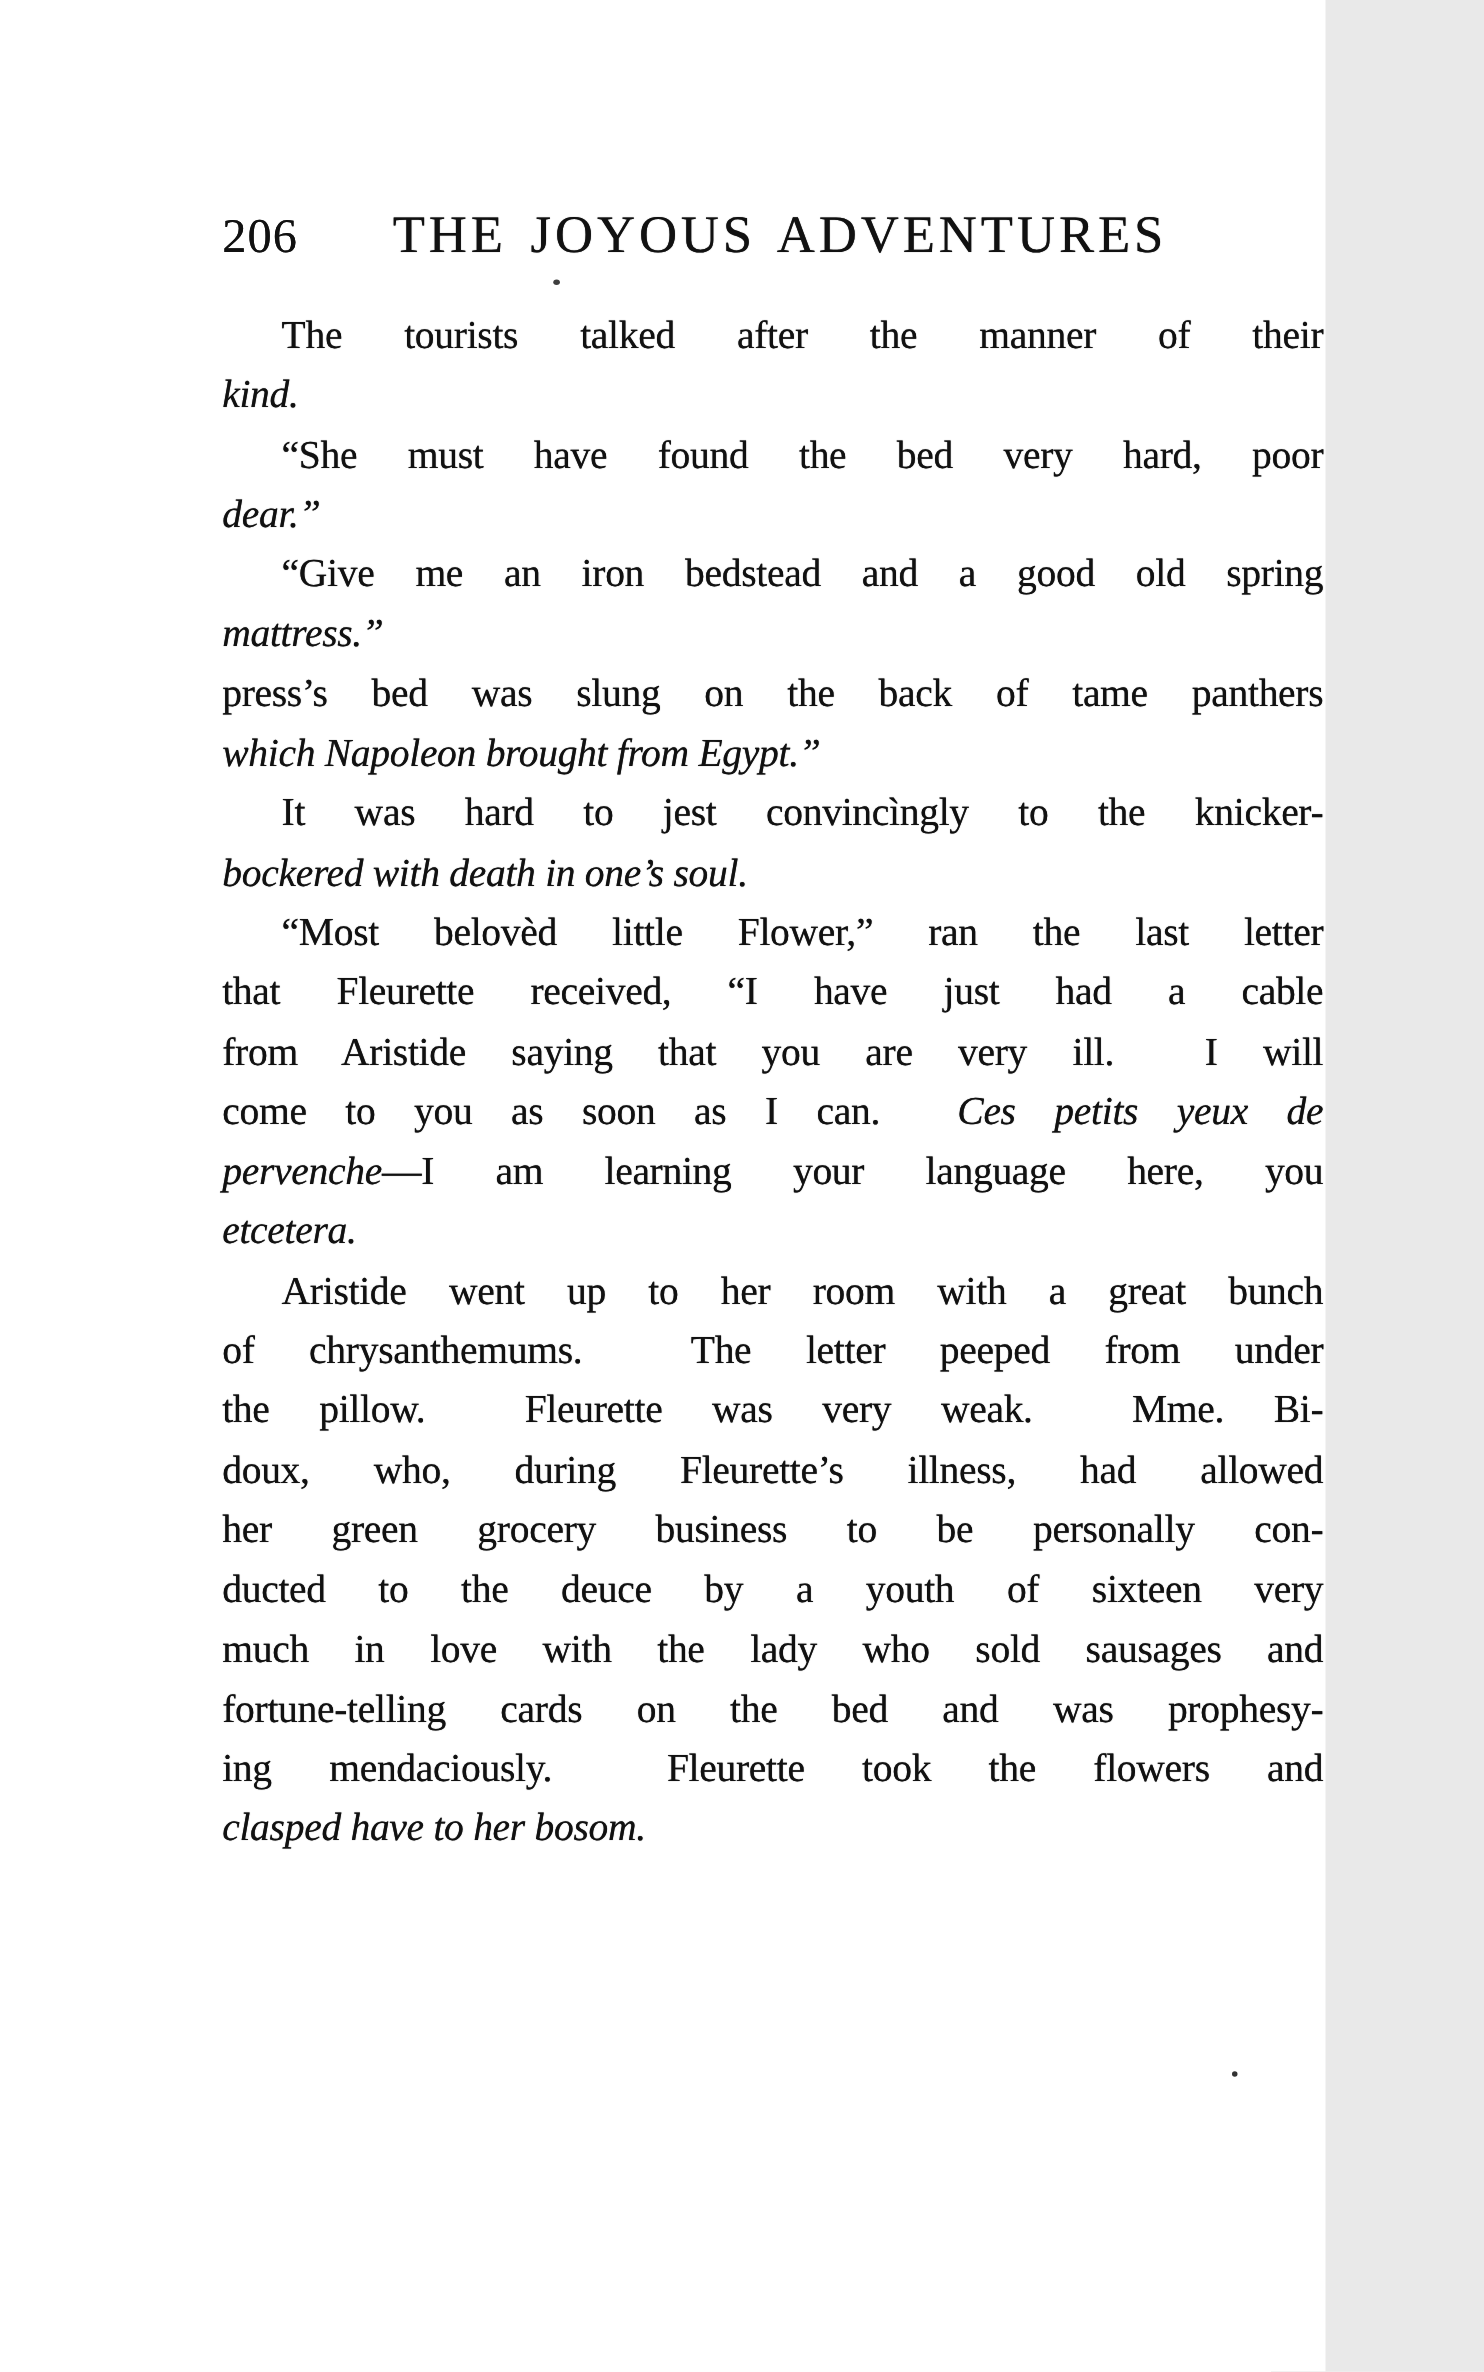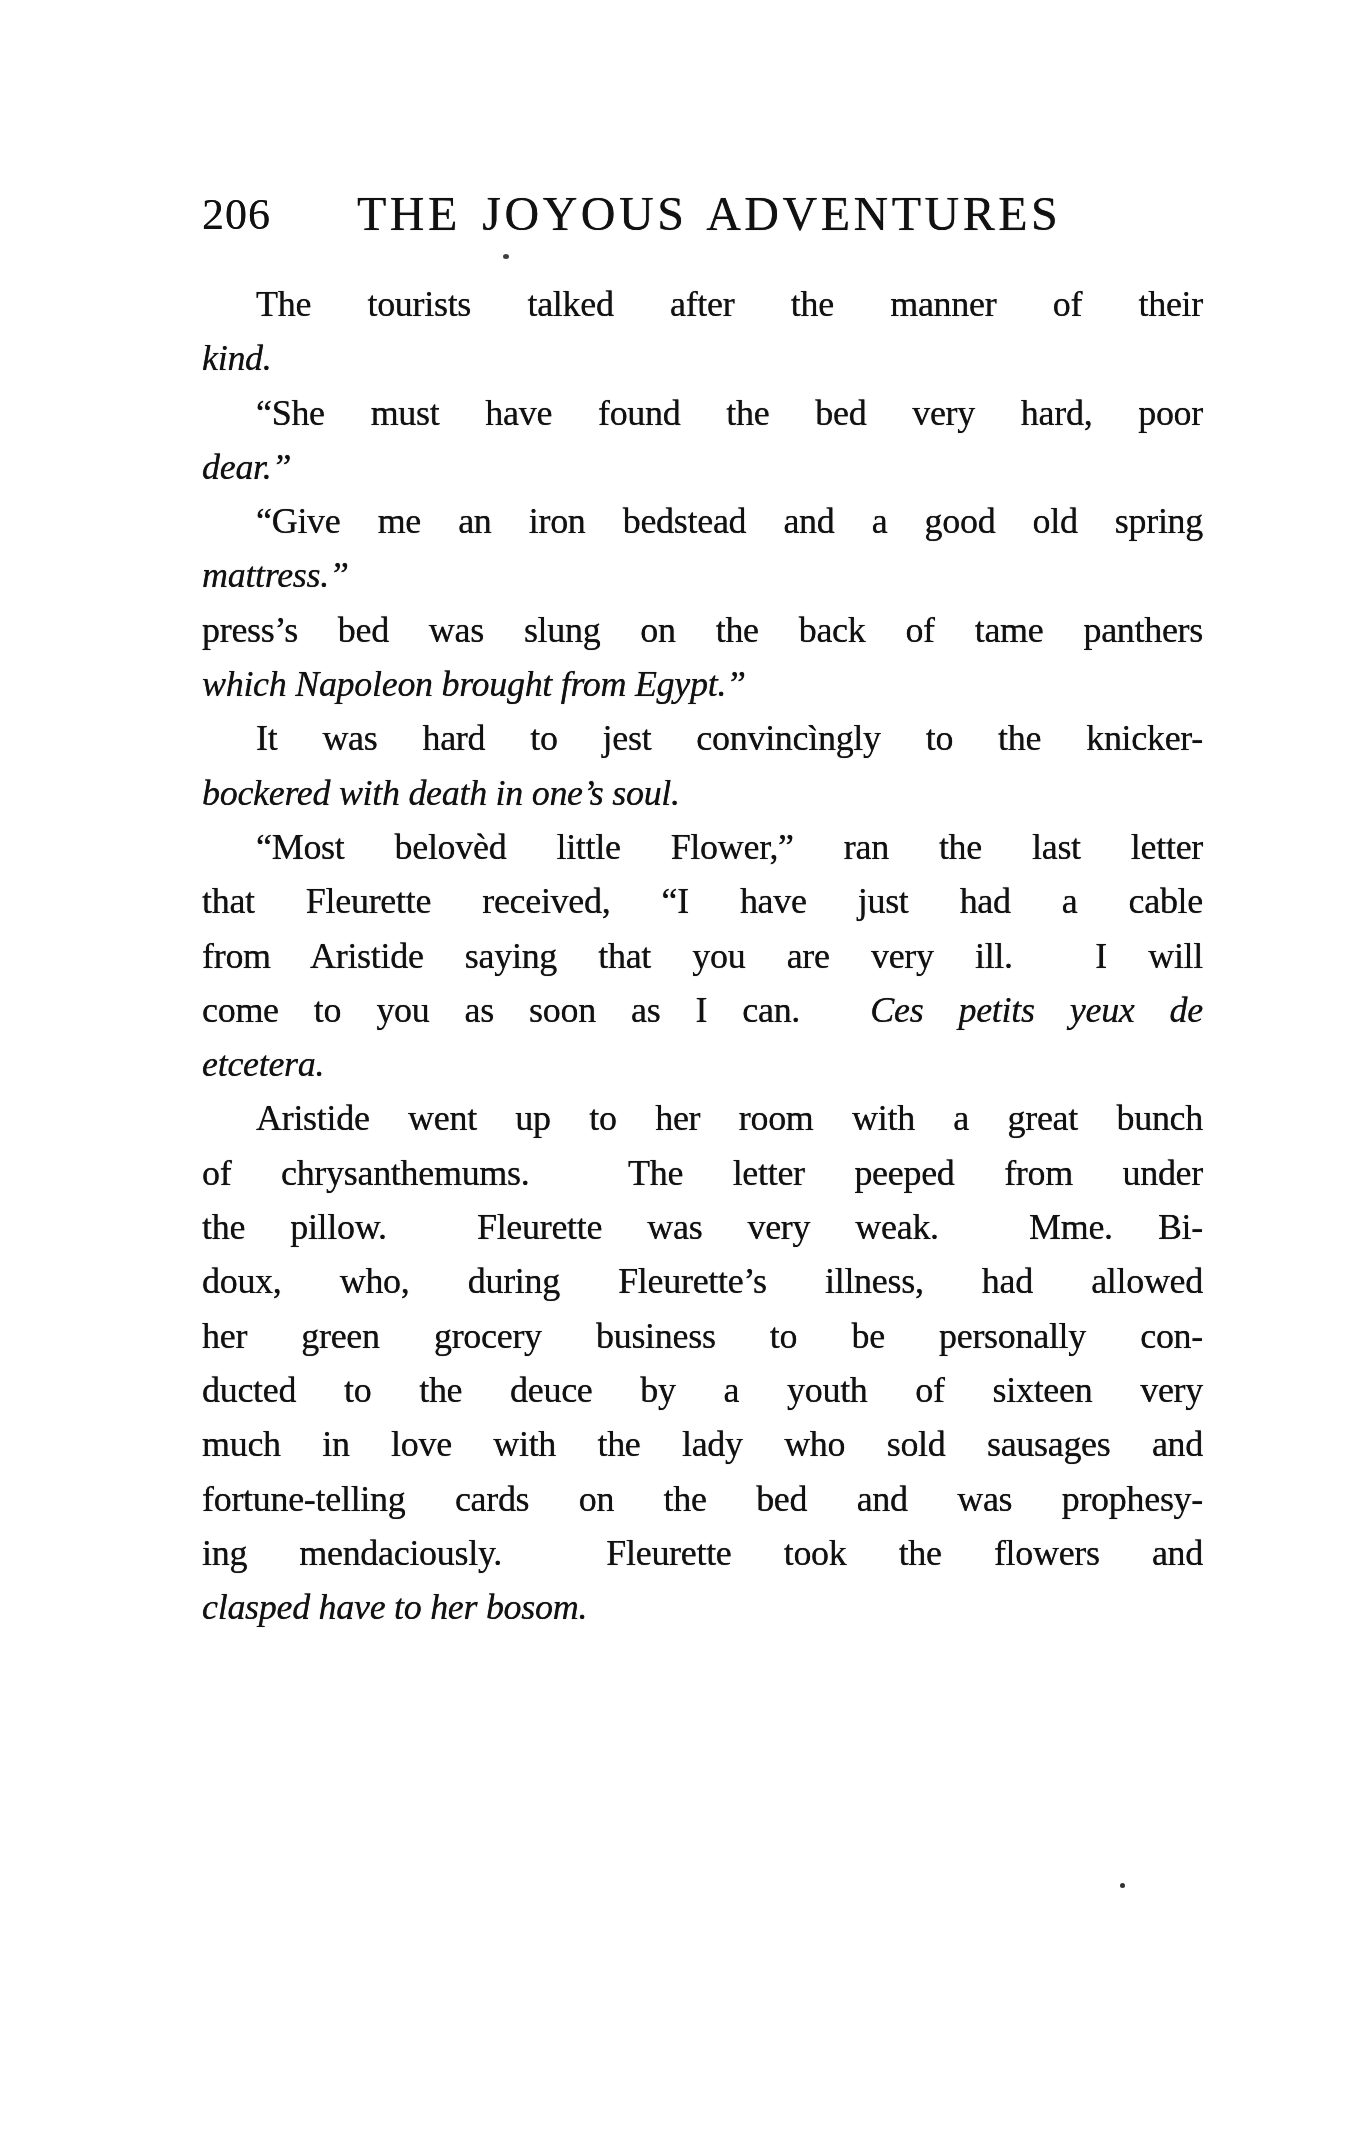--- a/index.html
+++ b/index.html
@@ -1,18 +1,18 @@
 <!DOCTYPE html>
 <html><head>
 <meta charset="utf-8">
 <style>
   html, body { margin: 0; padding: 0; background: #e9e9e9; }
   .page {
     position: relative;
-    width: 1349px;
+    width: 1205px;
     height: 2156px;
     background: #ffffff;
     overflow: hidden;
     font-family: "Liberation Serif", "DejaVu Serif", serif;
     color: #111111;
   }
   
   .header {
     position: absolute;
     left: 202px;
@@ -88,20 +88,21 @@
     <div class="line ind">“Give me an iron bedstead and a good old spring</div>
     <div class="line last">mattress.”</div>
     <div class="line">press’s bed was slung on the back of tame panthers</div>
     <div class="line last">which Napoleon brought from Egypt.”</div>
     <div class="line ind">It was hard to jest convincìngly to the knicker-</div>
     <div class="line last">bockered with death in one’s soul.</div>
     <div class="line ind">“Most belovèd little Flower,” ran the last letter</div>
     <div class="line">that Fleurette received, “I have just had a cable</div>
     <div class="line">from Aristide saying that you are very ill.&nbsp; I will</div>
     <div class="line"><span>come to you as soon as I can.&nbsp; </span><span class="it">Ces petits yeux de</span></div>
+    <div class="line"><span class="it">pervenche</span><span>—I am learning your language here, you</span></div>
     <div class="line last">etcetera.</div>
     <div class="line ind">Aristide went up to her room with a great bunch</div>
     <div class="line">of chrysanthemums.&nbsp; The letter peeped from under</div>
     <div class="line">the pillow.&nbsp; Fleurette was very weak.&nbsp; Mme. Bi-</div>
     <div class="line">doux, who, during Fleurette’s illness, had allowed</div>
     <div class="line">her green grocery business to be personally con-</div>
     <div class="line">ducted to the deuce by a youth of sixteen very</div>
     <div class="line">much in love with the lady who sold sausages and</div>
     <div class="line">fortune-telling cards on the bed and was prophesy-</div>
     <div class="line">ing mendaciously.&nbsp; Fleurette took the flowers and</div>

